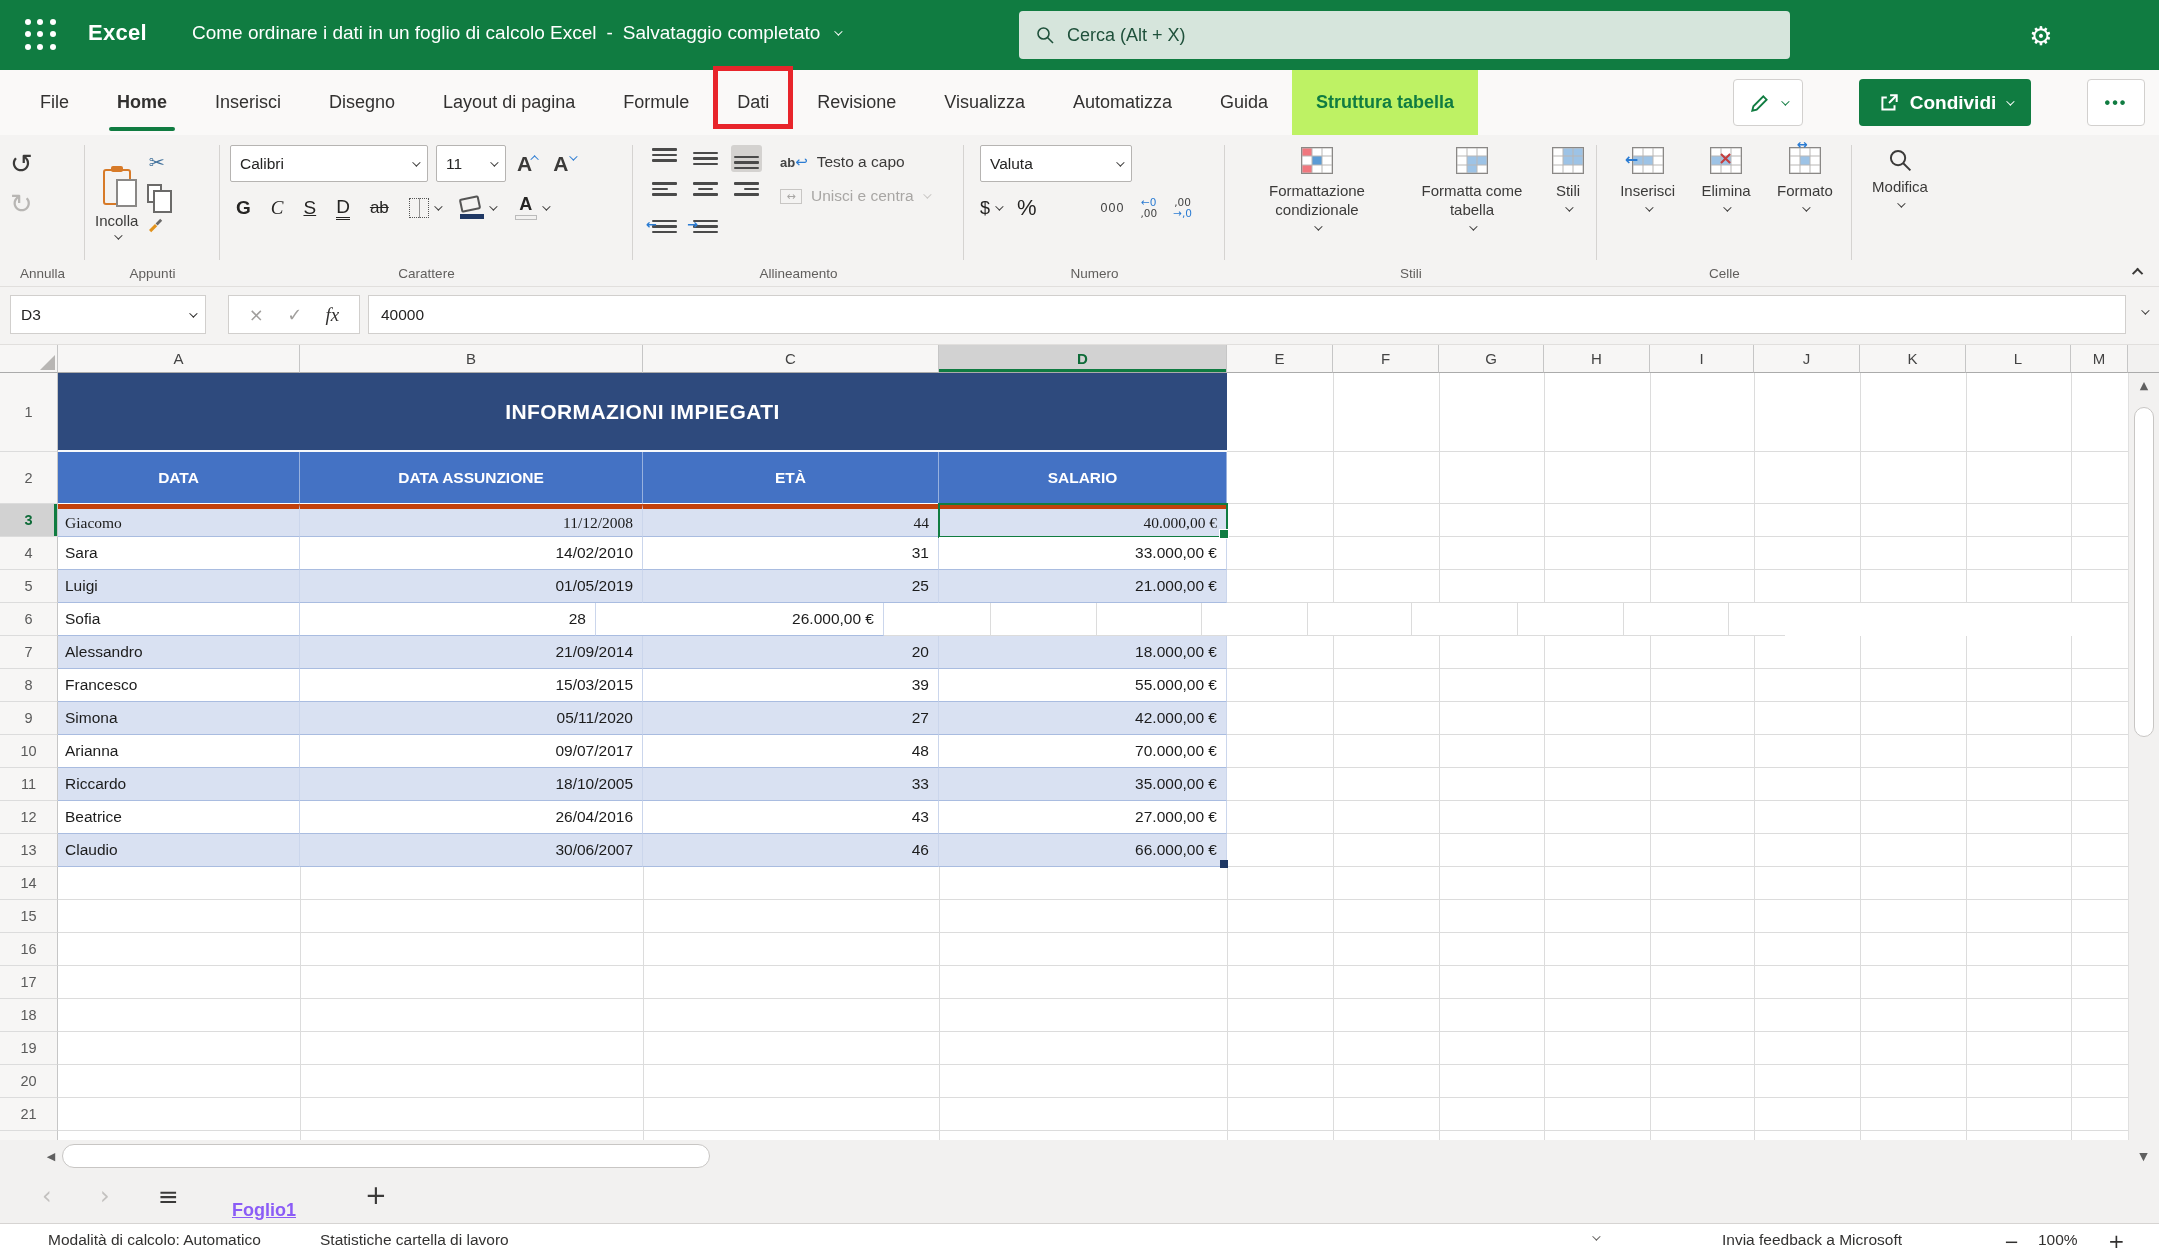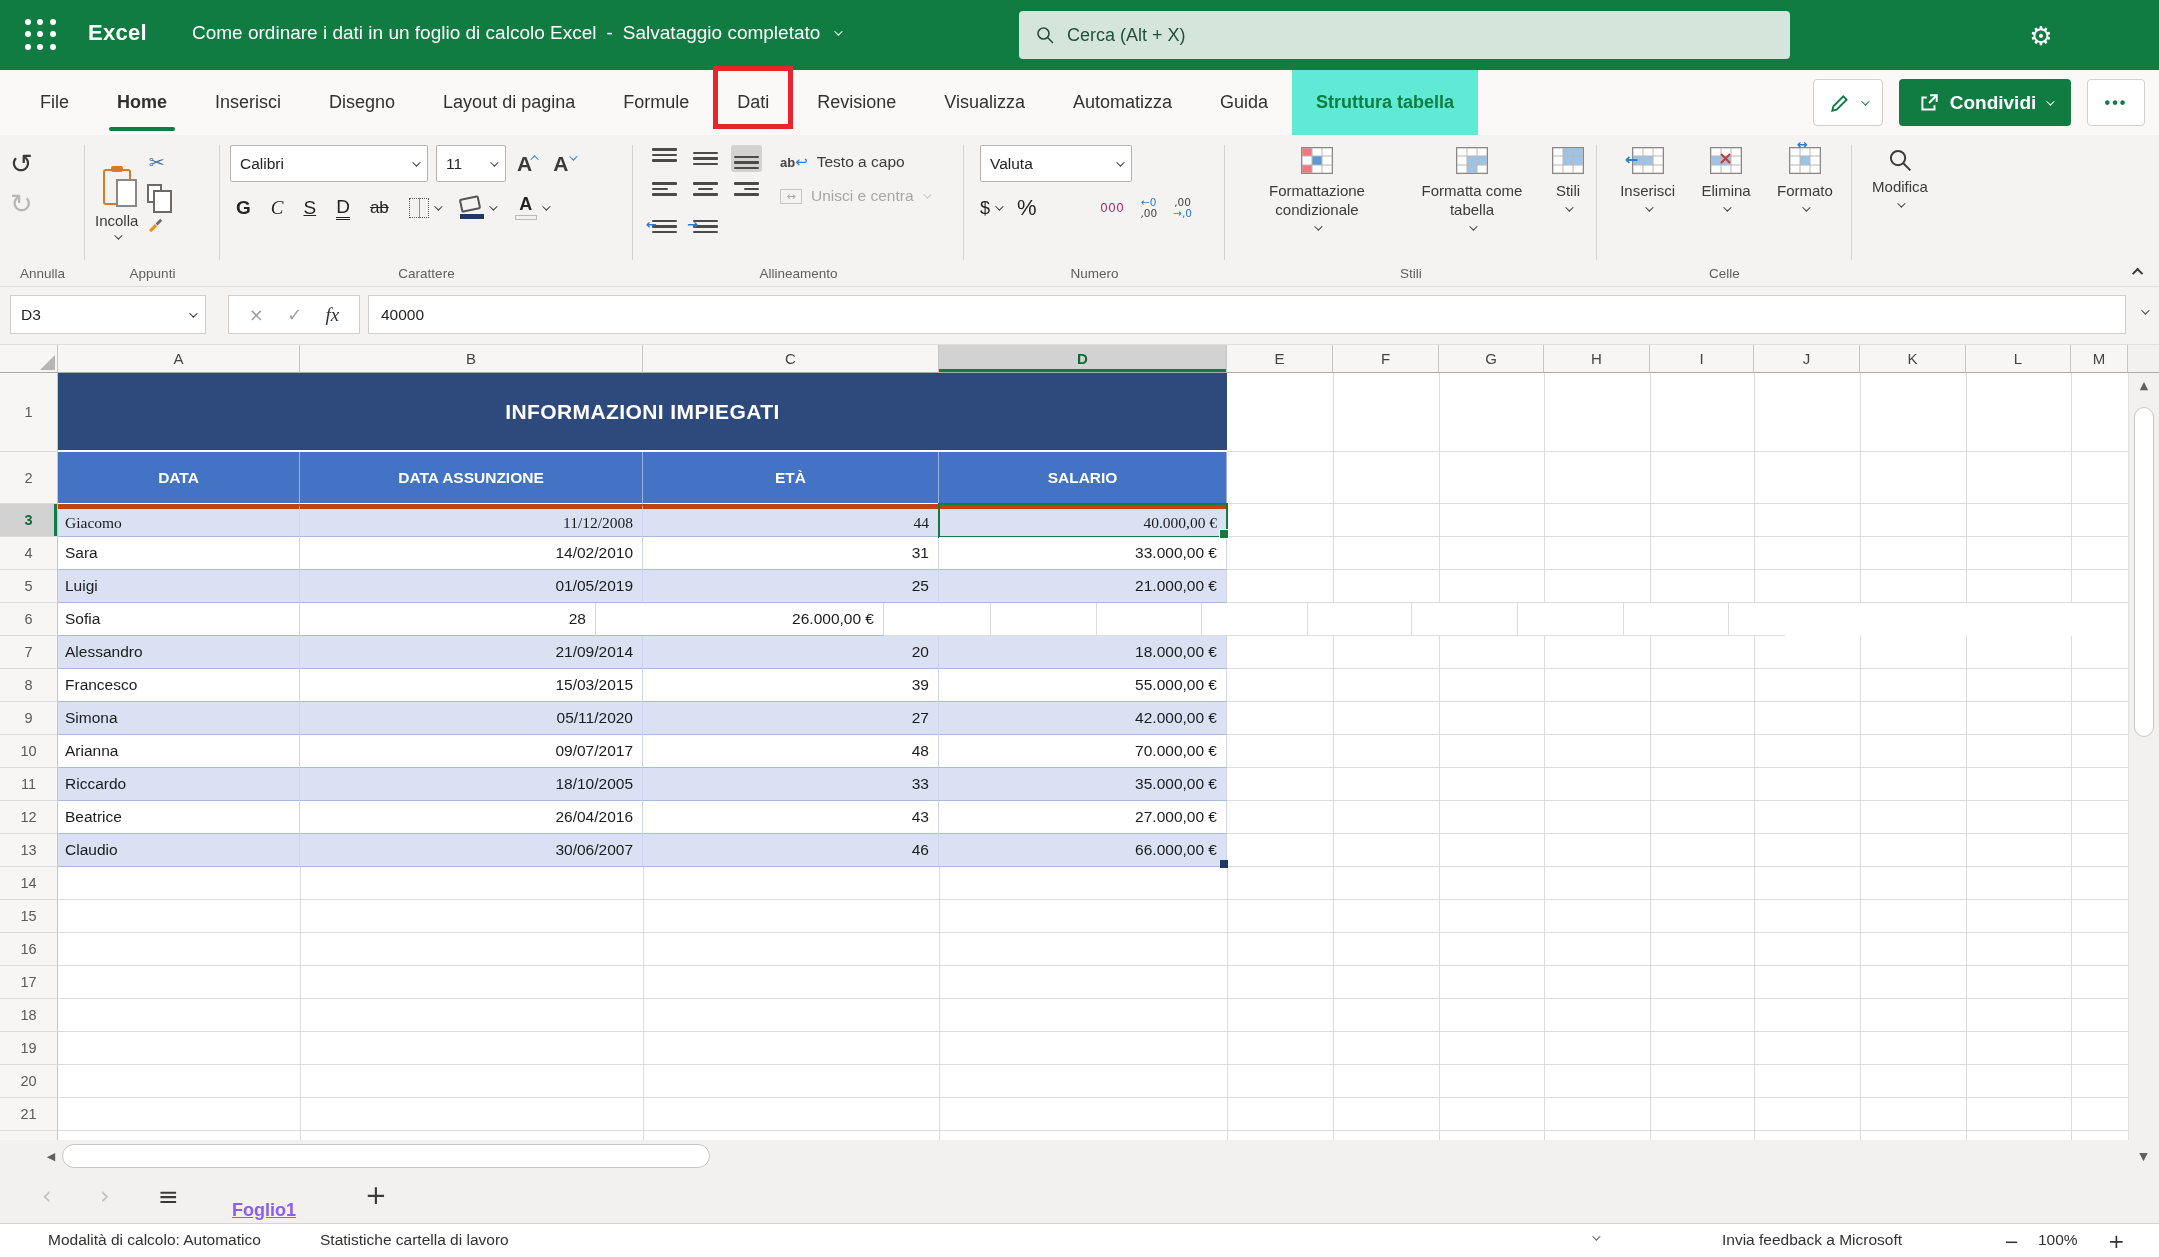--- a/index.html
+++ b/index.html
@@ -24,24 +24,24 @@
   .searchbox svg { flex:0 0 auto; }
   .searchbox input { flex:1; border:none; outline:none; background:transparent; font-size:18px; color:#1F513B; font-family:inherit; }
   .searchbox input::placeholder { color:#1F513B; opacity:1; }
   .gearbtn { position:absolute; left:2020px; top:15px; width:42px; height:42px; color:#fff; font-size:26px; display:flex; align-items:center; justify-content:center; cursor:pointer; }
 
   
   .tabrow { position:absolute; left:0; top:70px; width:2159px; height:65px; background:#FAF9F8; display:flex; align-items:stretch; padding-left:16px; }
   .tab { position:relative; border:none; background:transparent; font-family:inherit; font-size:18px; color:#323130; padding:0 24px; cursor:pointer; }
   .tab[data-state="active"] { font-weight:bold; }
   .tab[data-state="active"]::before { content:''; position:absolute; left:16px; right:16px; bottom:4px; height:4px; background:#107C41; border-radius:2px; }
-  .tab[data-state="contextual"] { background:#5eead4; color:#107C41; font-weight:bold; }
+  .tab[data-state="contextual"] { background:#bef264; color:#107C41; font-weight:bold; }
   .tab[data-state="highlighted"]::after { content:''; position:absolute; left:0px; right:0px; top:-4px; bottom:6px; border:5px solid #E8252B; pointer-events:none; }
   .tr-actions { position:absolute; right:14px; top:9px; display:flex; gap:16px; }
-  .pillbtn { height:47px; background:#fff; border:1px solid #D2D0CE; border-radius:4px; display:flex; align-items:center; justify-content:center; gap:10px; cursor:pointer; color:#107C41; font-family:inherit; }
+  .pillbtn { height:47px; background:#fff; border:1px solid #D2D0CE; border-radius:4px; display:flex; align-items:center; justify-content:center; gap:10px; cursor:pointer; color:#107C41; font-family:inherit;margin-left:40px; }
   .editmode { width:70px; }
   .sharebtn { width:172px; background:#107C41; border:none; color:#fff; font-size:19px; font-weight:bold; }
   .morebtn { width:58px; font-size:16px; font-weight:bold; letter-spacing:2px; }
 
   
   .ribbon { position:absolute; left:0; top:135px; width:2159px; height:152px; background:#F4F3F2; border-bottom:1px solid #E1DFDD; display:flex; }
   .group { position:relative; height:100%; padding:10px 6px 26px 10px; flex:0 0 auto; }
   .group::after { content:''; position:absolute; right:0; top:10px; bottom:26px; width:1px; background:#D5D3D1; }
   .glabel { position:absolute; left:0; right:0; bottom:5px; text-align:center; font-size:13.5px; color:#605E5C; }
   .rbtn { border:none; background:transparent; font-family:inherit; color:#3b3a39; font-size:15px; cursor:pointer; display:flex; align-items:center; justify-content:center; }
@@ -96,21 +96,21 @@
   .wrapcol { display:flex; flex-direction:column; gap:16px; padding-top:8px; }
   .wrapbtn { display:flex; align-items:center; gap:9px; font-size:15.5px; color:#3b3a39; cursor:pointer; }
   .wrapic { font-weight:bold; font-size:13px; color:#444; }
   .wrapic .arrb { color:#2B7CD3; font-weight:normal; font-size:15px; }
   .mergeic { width:22px; height:15px; border:1.5px solid #B0AEAC; display:flex; align-items:center; justify-content:center; font-size:11px; color:#9e9c9a; }
 
   .g-numero { width:261px; padding-left:16px; }
   .valuta { width:152px; }
   .numrow { display:flex; align-items:center; gap:16px; margin-top:13px; font-size:18px; color:#252423; }
   .pct { font-size:22px; }
-  .thou { font-size:12.5px; letter-spacing:1px; color:#be185d;padding-left:48px; }
+  .thou { font-size:12.5px; letter-spacing:1px; color:#404040;padding-left:48px; }
   .mini { display:flex; flex-direction:column; align-items:center; font-size:10.5px; line-height:11px; color:#444; }
   .mini b { color:#2B7CD3; font-weight:normal; }
 
   .g-stili { width:372px; display:flex; justify-content:space-around; padding-top:12px; }
   .bigbtn { display:flex; flex-direction:column; align-items:center; gap:4px; border:none; background:transparent; font-family:inherit; font-size:15px; color:#3b3a39; cursor:pointer; line-height:19px; }
   .bigbtn .chv { margin-top:2px; color:#3b3a39; }
   .tgrid { width:32px; height:27px; display:grid; grid-template-columns:repeat(3,1fr); grid-template-rows:repeat(3,1fr); background:#fff; border:1px solid #8a8886; margin-bottom:3px; }
   .tgrid i { box-shadow:inset 0 0 0 .5px #b9b7b5; }
   .gi-cond i:nth-child(1), .gi-cond i:nth-child(7) { background:#F0777E; }
   .gi-cond i:nth-child(5) { background:#5B9BD5; }

